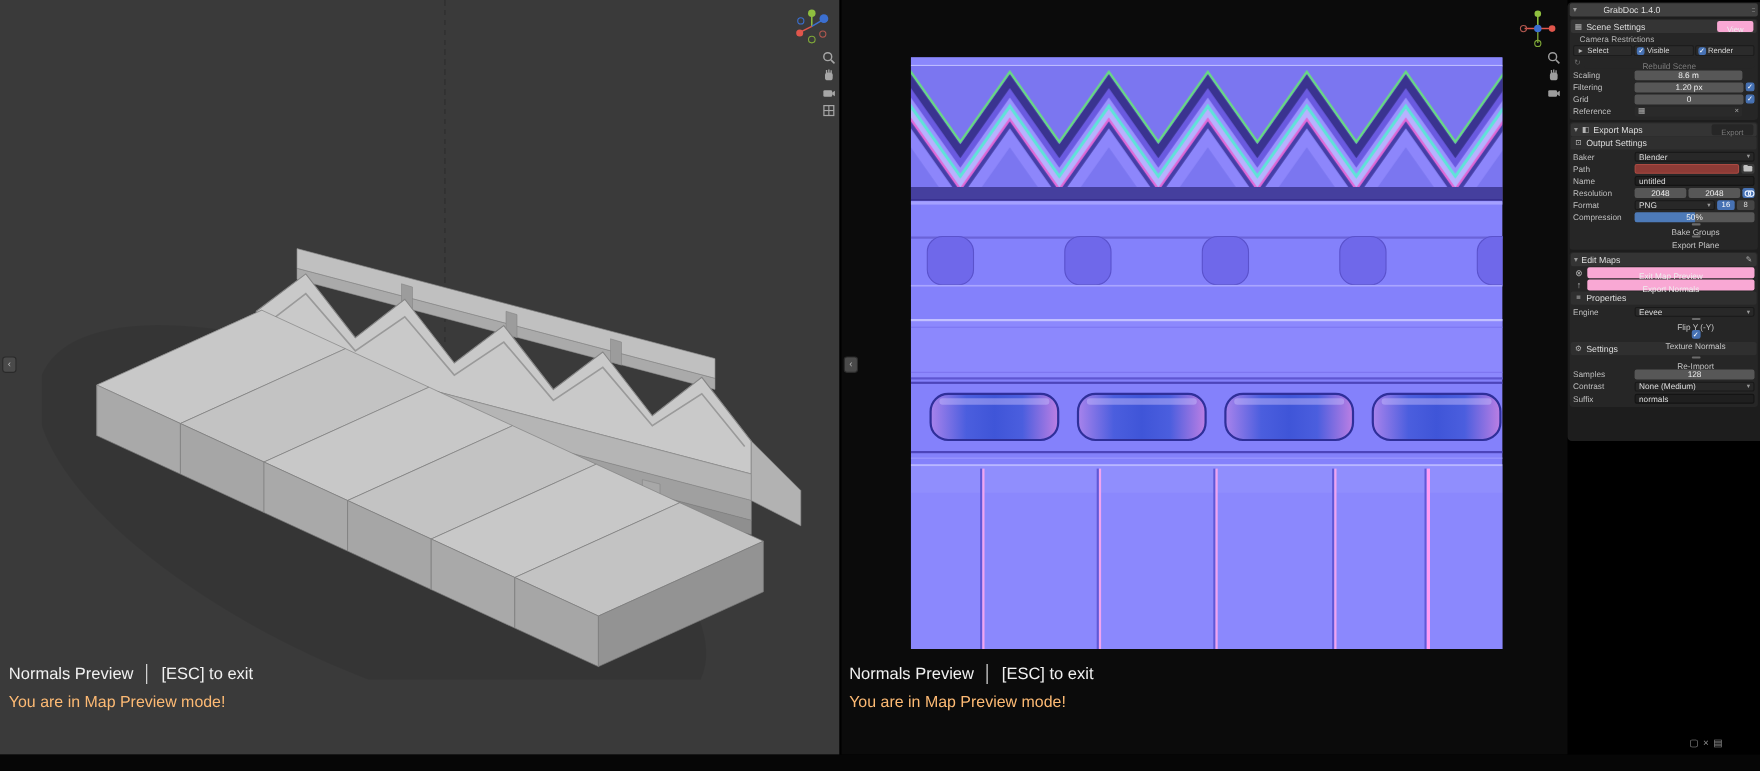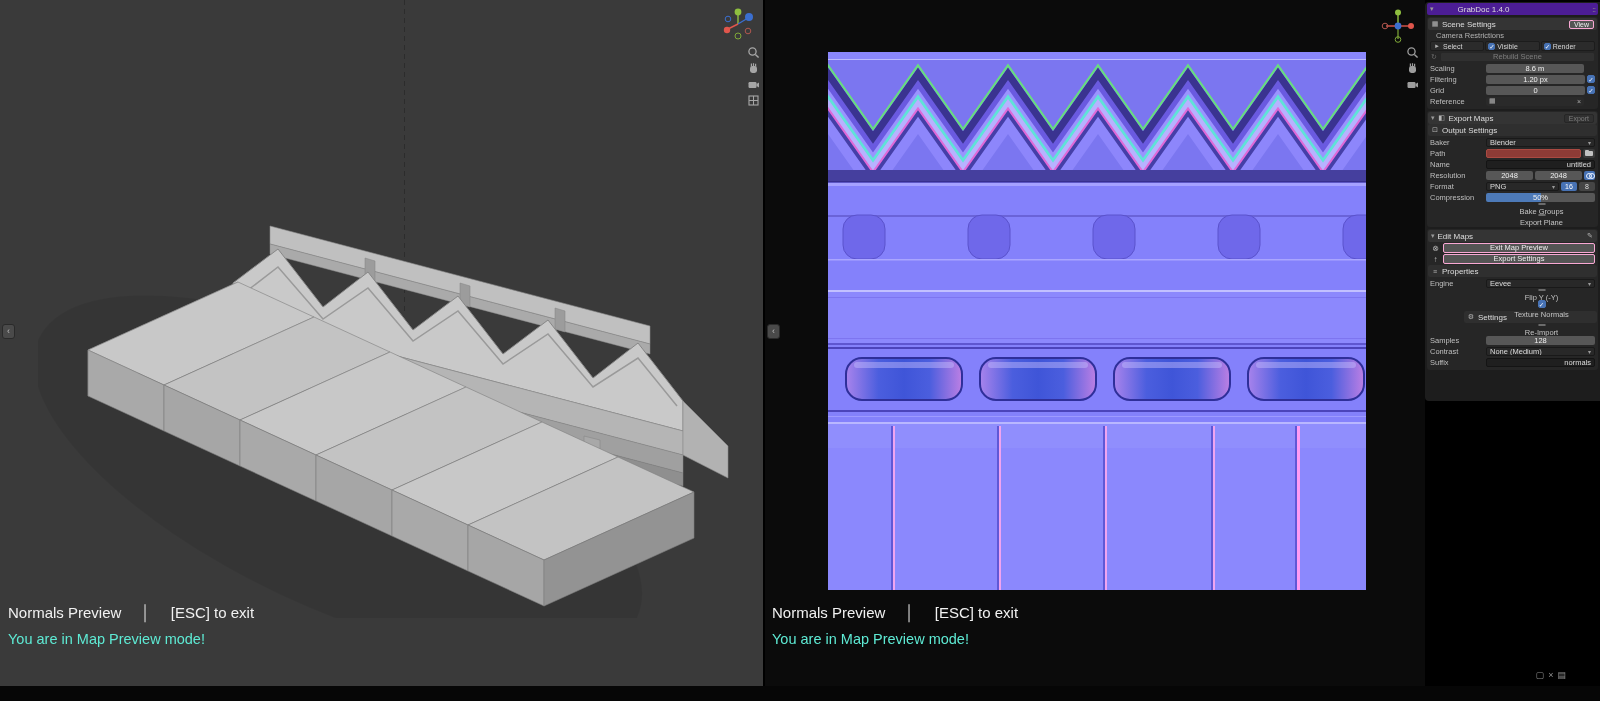--- a/index.html
+++ b/index.html
@@ -4,72 +4,72 @@
 <style>
   * { box-sizing: border-box; }
   body { margin:0; background:#000; font-family:"Liberation Sans", sans-serif; }
   #app { position:relative; width:1600px; height:701px; overflow:hidden; background:#000; }
 
   
   .vp { position:absolute; top:0; height:686px; overflow:hidden; }
   .vp-left  { left:0; width:763px; background:#3a3a3a; }
   .vp-right { left:765px; width:660px; background:#0b0b0b; }
 
-  .hud1 { position:absolute; top:604px; font-size:15px; color:#f1f1f1; display:flex; gap:20px; align-items:flex-start; white-space:nowrap; }
+  .hud1 { position:absolute; top:604px; font-size:15px; color:#f1f1f1; display:flex; gap:8px; align-items:flex-start; white-space:nowrap; }
   .hud1 .sep { color:#d8d8d8; font-size:15px; }
-  .hud2 { position:absolute; top:631px; font-size:14.5px; color:#5eead4; white-space:nowrap; }
+  .hud2 { position:absolute; top:631px; font-size:14.5px; color:#fdba74; white-space:nowrap; }
   .vp-left .hud1, .vp-left .hud2 { left:8px; }
   .vp-right .hud1, .vp-right .hud2 { left:7px; }
 
   .ptoggle { position:absolute; left:2px; top:324px; width:13px; height:15px; background:#4a4a4a; border:1px solid #2a2a2a;
              border-radius:3px; color:#bdbdbd; font-size:9px; line-height:13px; text-align:center; }
 
   .dashline { position:absolute; left:404px; top:0; width:1px; height:312px;
               background:repeating-linear-gradient(to bottom,#2c2c2c 0 5px, transparent 5px 9px); }
 
   
   .gizmo { position:absolute; }
   .navcol { position:absolute; display:flex; flex-direction:column; gap:3px; }
   .navicon { width:13px; height:13px; opacity:.8; }
 
   
   #sidebar { position:absolute; right:0; top:2px; width:175px; height:399px; background:#1d1d1d;
              border-radius:4px 0 0 4px; padding:1px 2px; font-size:8px; color:#c6c6c6; }
   .panel { background:#262626; border-radius:3px; margin:2px 0; padding:1px 1px 2px 1px; }
   .phead { display:flex; align-items:center; height:12px; background:#343434; border-radius:2px; padding:0 3px; gap:3px; color:#dedede; }
-  .phead.main { background:#4c1d95;gap:24px; }
+  .phead.main { background:#404040;gap:24px; }
   .ph-label { flex:1; font-size:8px; white-space:nowrap; overflow:hidden; }
   .tri { color:#9a9a9a; font-size:7px; }
   .grip { color:#8a8a8a; letter-spacing:-1px; font-size:7px; }
   .mini { color:#b5b5b5; font-size:7px; width:8px; text-align:center; }
 
   .row { display:flex; align-items:center; height:10px; margin:1px 2px; gap:2px; }
   .lbl { width:54px; min-width:54px; color:#bfbfbf; font-size:7.5px; padding-right:3px; white-space:nowrap; }
   .sublabel { color:#b3b3b3; font-size:7.5px; padding:1px 0 0 8px; height:10px; }
 
   .num { flex:1; height:9px; background:#575757; border-radius:2px; color:#f0f0f0; text-align:center;
          font-size:7.5px; line-height:9px; overflow:hidden; white-space:nowrap; }
   .num.half { background:linear-gradient(to right,#4d7ab8 0 50%, #575757 50%); }
   .fieldtext { flex:1; height:9px; background:#1f1f1f; border:1px solid #141414; border-radius:2px; color:#dcdcdc;
-               font-size:7.5px; line-height:8px; padding:0 3px; text-align:right; white-space:nowrap; overflow:hidden; }
+               font-size:7.5px; line-height:8px; padding:0 3px; text-align:left; white-space:nowrap; overflow:hidden; }
   .fieldbox { flex:1; height:9px; background:#2a2a2a; border-radius:2px; display:flex; align-items:center;
               justify-content:space-between; padding:0 3px; color:#aaa; font-size:7px; }
   .fieldred { flex:1; height:9px; background:#8d3b36; border:1px solid #aa4a42; border-radius:2px; }
   .dd { flex:1; height:9px; background:#282828; border:1px solid #191919; border-radius:2px; color:#dcdcdc;
         font-size:7.5px; line-height:8px; display:flex; align-items:flex-start; justify-content:space-between; padding:0 3px; white-space:nowrap; overflow:hidden; }
   .dd .arr { color:#9a9a9a; font-size:6px; }
 
   .cb { width:8px; height:8px; min-width:8px; background:#2e2e2e; border:1px solid #6b6b6b; border-radius:2px;
         color:#fff; font-size:6.5px; line-height:7px; text-align:center; }
   .cb.on { background:#4772b4; border-color:#4772b4; }
   .cb.small { width:7px; height:7px; min-width:7px; line-height:6px; }
   .chkrow { padding-left:58px;flex-direction:column; }
   .chklabel { color:#c4c4c4; font-size:7.5px; white-space:nowrap; }
 
-  .btn { height:10px; background:#545454; border:1px solid #f9a8d4; border-radius:2px; color:#eee;
+  .btn { height:10px; background:#545454; border:5px solid #f9a8d4; border-radius:2px; color:#eee;
          font-size:7.5px; line-height:8px; text-align:center; padding:0 4px; white-space:nowrap; }
   .btn.flexw { flex:1; }
   .btn.dim { background:#303030; color:#7d7d7d; border-color:#262626; }
   .btn.tiny { height:9px; font-size:7px; }
   .bit { width:16px; height:9px; background:#454545; border-radius:2px; color:#ddd; font-size:7px; line-height:9px; text-align:center; }
   .bit.on { background:#4772b4; color:#fff; }
   .linkbtn { width:11px; height:9px; min-width:11px; background:#4772b4; border-radius:2px; position:relative; }
   .linkbtn::before, .linkbtn::after { content:""; position:absolute; width:4px; height:4px; border:1px solid #e8f0ff; border-radius:50%; }
   .linkbtn::before { left:1.5px; top:2.5px; } .linkbtn::after { left:5px; top:2.5px; }
   .folderbtn { width:12px; height:9px; min-width:12px; background:#3a3a3a; border-radius:2px; position:relative; }
@@ -420,42 +420,42 @@
         <span class="tri">▾</span>
         <span class="ph-label">Edit Maps</span>
         <span class="mini">✎</span>
       </div>
       <div class="row">
         <span class="iconcell">⊗</span>
         <span class="btn flexw">Exit Map Preview</span>
       </div>
       <div class="row">
         <span class="iconcell">↑</span>
-        <span class="btn flexw">Export Settings</span>
+        <span class="btn flexw">Export Normals</span>
       </div>
       <div class="phead" style="background:#2f2f2f;">
         <span class="mini">≡</span>
         <span class="ph-label">Properties</span>
       </div>
       <div class="row">
         <span class="lbl">Engine</span>
         <span class="dd">
           <span>Eevee</span>
           <span class="arr">▾</span>
         </span>
       </div>
       <div class="row chkrow">
         <span class="cb"></span>
         <span class="chklabel">Flip Y (-Y)</span>
       </div>
       <div class="row chkrow">
         <span class="cb on">✓</span>
         <span class="chklabel">Texture Normals</span>
       </div>
-      <div class="phead" style="background:#2f2f2f;margin-left:36px;">
+      <div class="phead" style="background:#2f2f2f;">
         <span class="mini">⚙</span>
         <span class="ph-label">Settings</span>
       </div>
       <div class="row chkrow">
         <span class="cb"></span>
         <span class="chklabel">Re-Import</span>
       </div>
       <div class="row">
         <span class="lbl">Samples</span>
         <span class="num">128</span>

